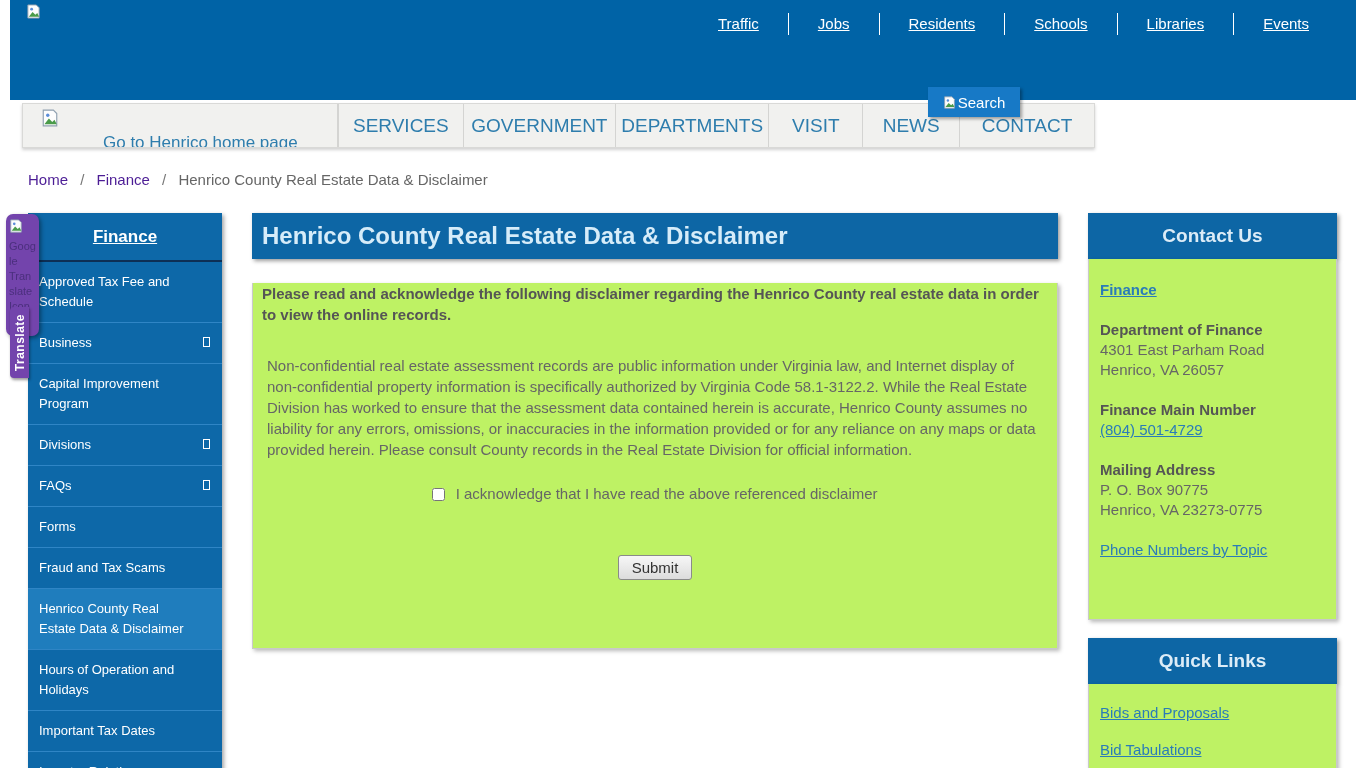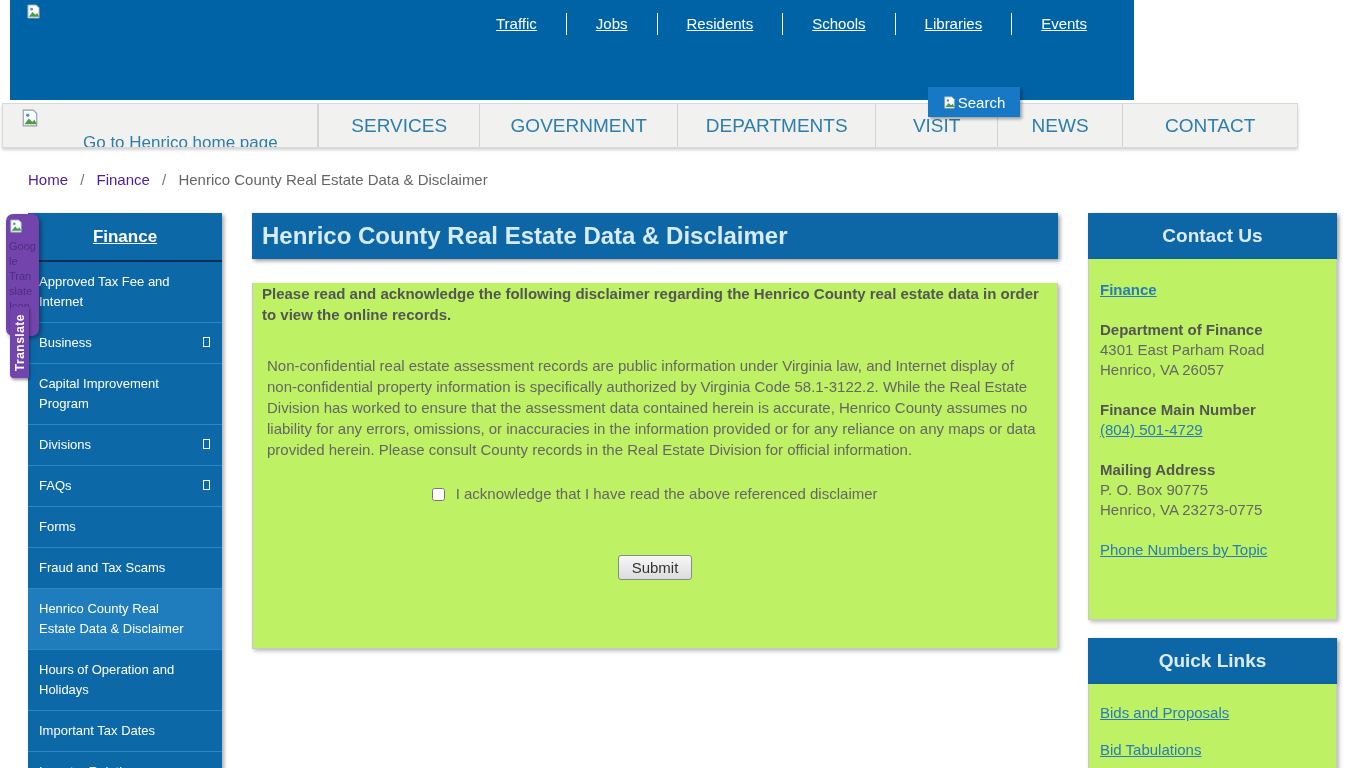--- a/index.html
+++ b/index.html
@@ -5,41 +5,41 @@
   * { margin:0; padding:0; box-sizing:border-box; }
   html,body { width:1366px; height:768px; overflow:hidden; background:#fff;
     font-family:"Liberation Sans", sans-serif; }
   body { position:relative; }
   a { text-decoration:none; cursor:pointer; }
 
   
   .bimg { display:inline-block; vertical-align:top; line-height:0; }
 
   
-  .site-header { position:absolute; left:10px; top:0; width:1124px; height:100px;
+  .site-header { position:absolute; left:10px; top:0; width:1346px; height:100px;
     background:#0063a6; }
   .hdr-bimg { position:absolute; left:16px; top:4px; }
   .top-links { position:absolute; top:13px; right:18px; list-style:none;
     display:flex; align-items:center; }
   .top-links li { border-right:1px solid #fff; line-height:22px; }
   .top-links li:last-child { border-right:none; }
   .top-links a { display:block; padding:0 29px; color:#fff; font-size:15px;
     text-decoration:underline; }
   .search-input { position:absolute; top:52px; left:922px; width:354px; height:31px;
     border:1px solid #cfcfcf; border-radius:2px; padding:0 11px; font-size:15px;
     font-family:"Liberation Sans", sans-serif; color:#444; background:#fff; }
   .search-input::placeholder { color:#757575; }
   .search-btn { position:absolute; top:87px; left:928px; width:92px; height:30px;
     z-index:40; background:#1779c6; color:#fff; border:none; font-size:15px;
     font-family:"Liberation Sans", sans-serif; display:flex; align-items:center;
     justify-content:center; gap:2px; cursor:pointer;
     box-shadow:2px 2px 3px rgba(0,0,0,.35); }
 
   
-  .navbar { position:absolute; left:2px; top:103px; width:1296px; height:45px;
+  .navbar { position:absolute; left:22px; top:103px; width:1073px; height:45px;
     background:#f1f1ef; border:1px solid #d9d9d7;
     box-shadow:0 2px 3px rgba(0,0,0,.18); display:flex; overflow:hidden; }
   .logo-cell { width:315px; position:relative; border-right:1px solid #d4d4d2;
     flex:none; }
   .logo-cell .bimg { position:absolute; left:18px; top:5px; }
   .logo-text { position:absolute; left:80px; bottom:-6px; font-size:17px;
     color:#2e7dad; text-decoration:underline; white-space:nowrap; }
   .nav-item { display:flex; align-items:center; justify-content:center;
     font-size:19px; color:#2e7dad; border-left:1px solid #d4d4d2; cursor:pointer; }
   .nav-item:first-of-type { border-left:none; }
@@ -197,21 +197,21 @@
 <div class="gt-tab">
   <span>Translate</span>
 </div>
 
 <aside class="sidebar">
   <div class="sb-title">
     <a>Finance</a>
   </div>
   <ul>
     <li>
-      <span>Approved Tax Fee and Internet</span></li>
+      <span>Approved Tax Fee and Schedule</span></li>
     <li>
       <span>Business</span>
       <span class="expand-box"></span></li>
     <li>
       <span>Capital Improvement Program</span></li>
     <li>
       <span>Divisions</span>
       <span class="expand-box"></span></li>
     <li>
       <span>FAQs</span>

